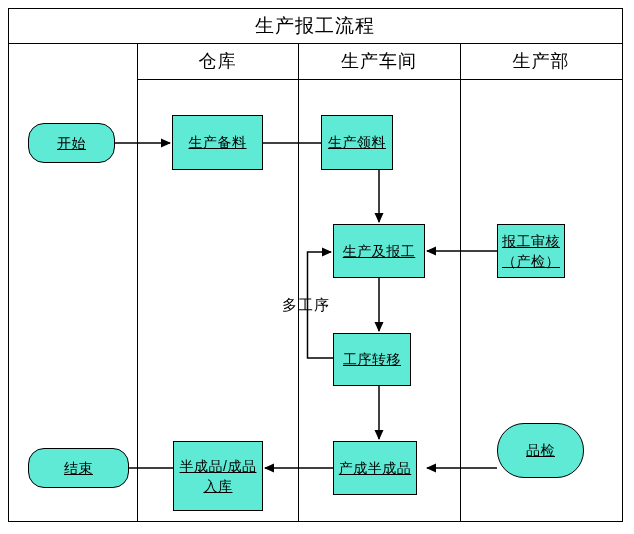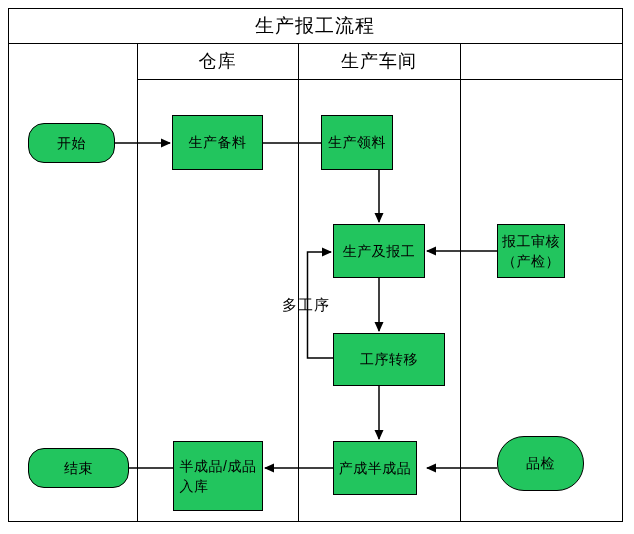--- a/index.html
+++ b/index.html
@@ -16,33 +16,33 @@
     font-size:19px;letter-spacing:1px;
   }
   .lane-header{
     position:absolute;top:43px;height:36px;
     display:flex;align-items:center;justify-content:center;font-size:18px;letter-spacing:1px;
   }
   #h-warehouse{left:137px;width:161px;}
   #h-workshop{left:298px;width:162px;}
   #h-production{left:460px;width:162px;}
   .node{
-    position:absolute;box-sizing:border-box;background:#22c55e;border:1.5px solid #000;
-    display:flex;align-items:center;justify-content:center;text-align:left;
-    font-size:14px;line-height:1.45;white-space:pre-line;letter-spacing:0.5px;
+    position:absolute;box-sizing:border-box;background:#5eead4;border:1.5px solid #000;
+    display:flex;align-items:center;justify-content:center;text-align:center;
+    font-size:14px;line-height:1.45;white-space:pre-line;letter-spacing:0.5px;text-decoration:underline;
   }
   .terminator{border-radius:16px;}
   #n-start{left:28px;top:123px;width:87px;height:40px;}
   #n-prepare{left:172px;top:115px;width:91px;height:55px;}
   #n-requisition{left:321px;top:115px;width:72px;height:55px;}
   #n-produce{left:333px;top:224px;width:92px;height:54px;}
   #n-review{left:497px;top:224px;width:68px;height:54px;}
-  #n-transfer{left:333px;top:333px;width:112px;height:53px;}
+  #n-transfer{left:333px;top:333px;width:78px;height:53px;}
   #n-semi{left:333px;top:441px;width:84px;height:54px;}
-  #n-inspection{left:497px;top:436px;width:87px;height:55px;border-radius:27px;}
+  #n-inspection{left:497px;top:423px;width:87px;height:55px;border-radius:27px;}
   #n-warehouse-in{left:173px;top:441px;width:90px;height:70px;}
   #n-end{left:28px;top:448px;width:101px;height:40px;}
   .edge-label{
     position:absolute;left:282px;top:296px;font-size:15px;letter-spacing:1px;
   }
 </style>
 </head>
 <body>
 
 <div class="canvas">
@@ -69,20 +69,21 @@
     <polyline class="edge" points="333,358 307.5,358 307.5,252 331,252" marker-end="url(#arr)"></polyline>
     <line class="edge" x1="379" y1="386" x2="379" y2="439" marker-end="url(#arr)"></line>
     <line class="edge" x1="497" y1="468" x2="427" y2="468" marker-end="url(#arr)"></line>
     <line class="edge" x1="333" y1="468" x2="265" y2="468" marker-end="url(#arr)"></line>
     <line class="edge" x1="173" y1="468" x2="117" y2="468" marker-end="url(#arr)"></line>
   </svg>
 
   <div class="title-bar">生产报工流程</div>
   <div class="lane-header" id="h-warehouse">仓库</div>
   <div class="lane-header" id="h-workshop">生产车间</div>
+  <div class="lane-header" id="h-production">生产部</div>
 
   <div class="node terminator" id="n-start">开始</div>
   <div class="node" id="n-prepare">生产备料</div>
   <div class="node" id="n-requisition">生产领料</div>
   <div class="node" id="n-produce">生产及报工</div>
   <div class="node" id="n-review">报工审核
 （产检）</div>
   <div class="node" id="n-transfer">工序转移</div>
   <div class="node" id="n-semi">产成半成品</div>
   <div class="node" id="n-inspection">品检</div>

